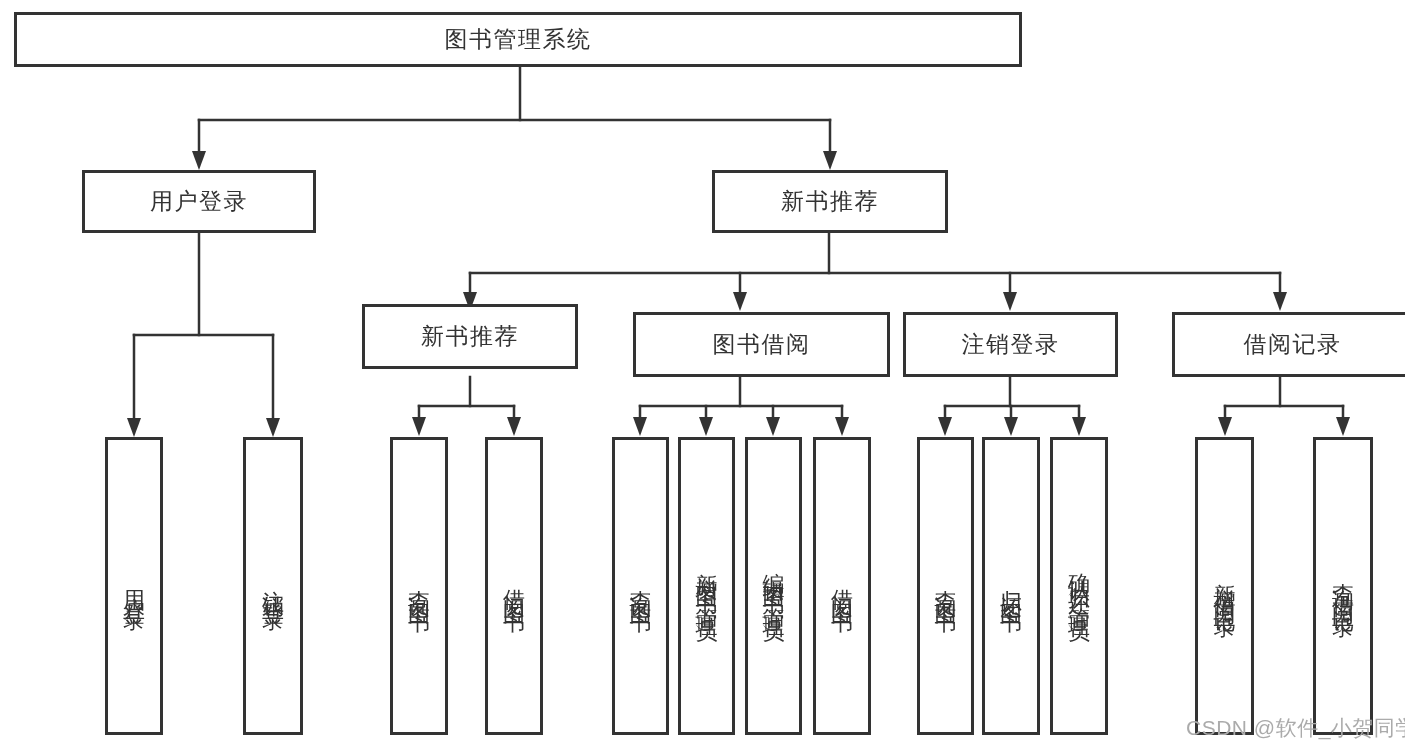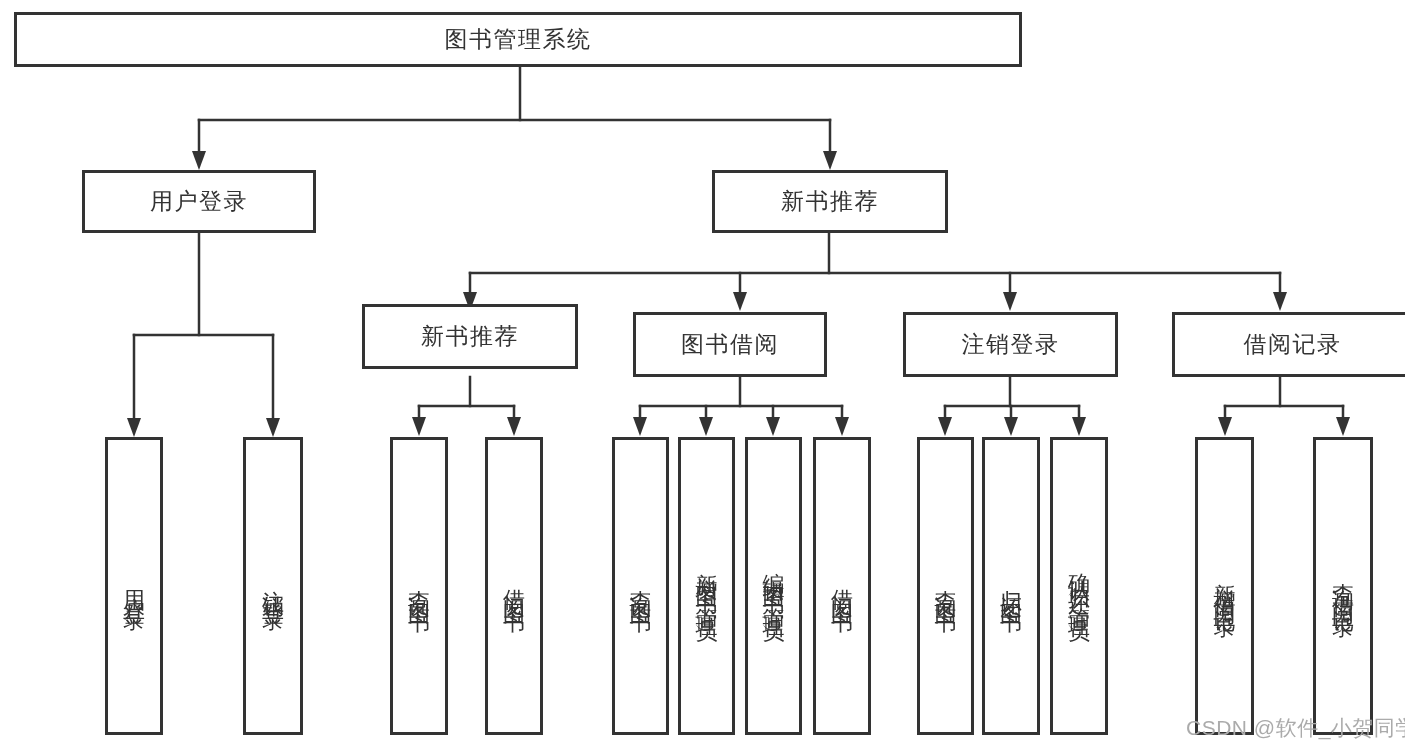--- a/index.html
+++ b/index.html
@@ -126,21 +126,21 @@
   <div class="box" style="left:82px;top:170px;width:234px;height:63px">
     <span class="lbl">用户登录</span>
   </div>
   <div class="box" style="left:712px;top:170px;width:236px;height:63px">
     <span class="lbl">新书推荐</span>
   </div>
 
   <div class="box" style="left:362px;top:304px;width:216px;height:65px">
     <span class="lbl">新书推荐</span>
   </div>
-  <div class="box" style="left:633px;top:312px;width:194px;height:65px">
+  <div class="box" style="left:633px;top:312px;width:257px;height:65px">
     <span class="lbl">图书借阅</span>
   </div>
   <div class="box" style="left:903px;top:312px;width:215px;height:65px">
     <span class="lbl">注销登录</span>
   </div>
   <div class="box" style="left:1172px;top:312px;width:241px;height:65px">
     <span class="lbl">借阅记录</span>
   </div>
 
   <div class="box" style="left:105px;top:437px;width:58px;height:298px">

